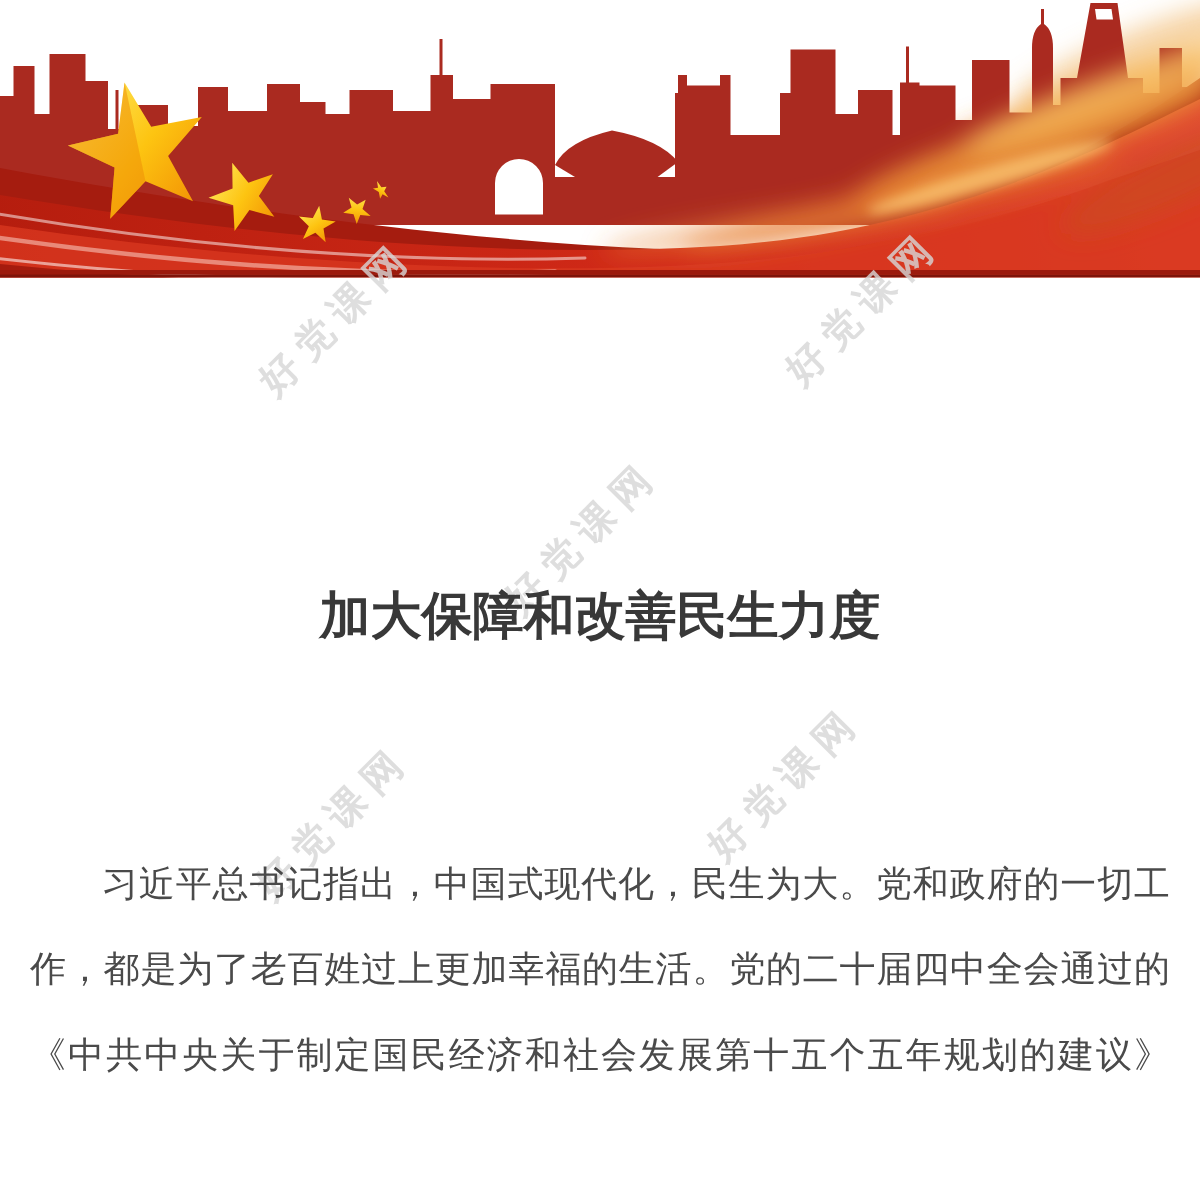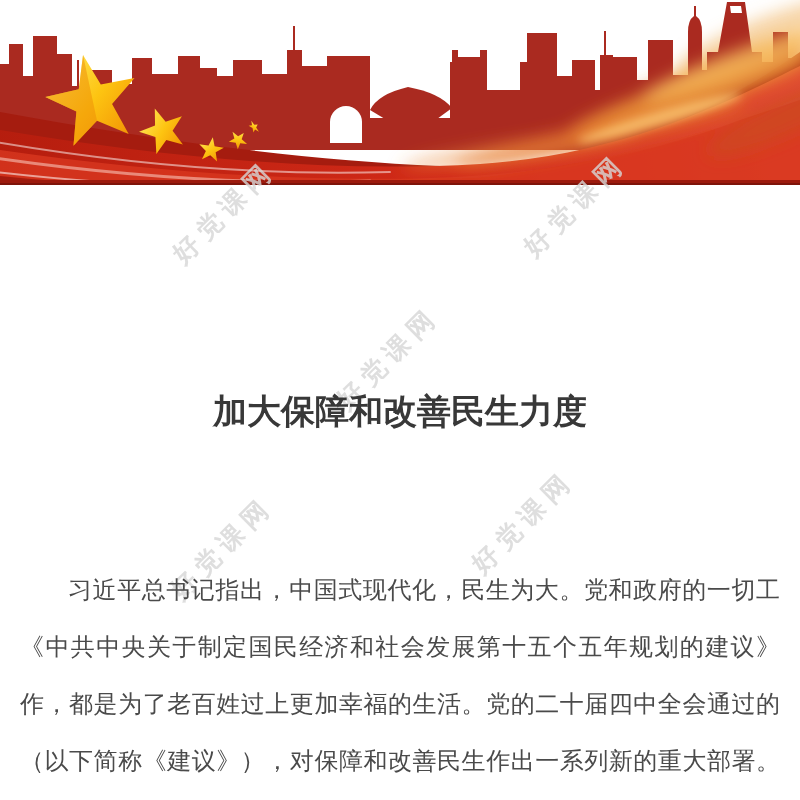--- a/index.html
+++ b/index.html
@@ -138,17 +138,16 @@
   <div class="watermark" style="left:523px;top:522px;">好党课网</div>
 </div>
 
 <div class="content">
   <div class="title-block">
     <div>加大保障和改善民生力度</div>
   </div>
 
   <div class="body-block">
     <div class="body-line first">习近平总书记指出，中国式现代化，民生为大。党和政府的一切工</div>
+    <div class="body-line">作，都是为了老百姓过上更加幸福的生活。党的二十届四中全会通过的</div>
     <div class="body-line">《中共中央关于制定国民经济和社会发展第十五个五年规划的建议》</div>
-    <div class="body-line">作，都是为了老百姓过上更加幸福的生活。党的二十届四中全会通过的</div>
-    <div class="body-line">（以下简称《建议》），对保障和改善民生作出一系列新的重大部署。</div>
   </div>
 </div>
 
 </body></html>

